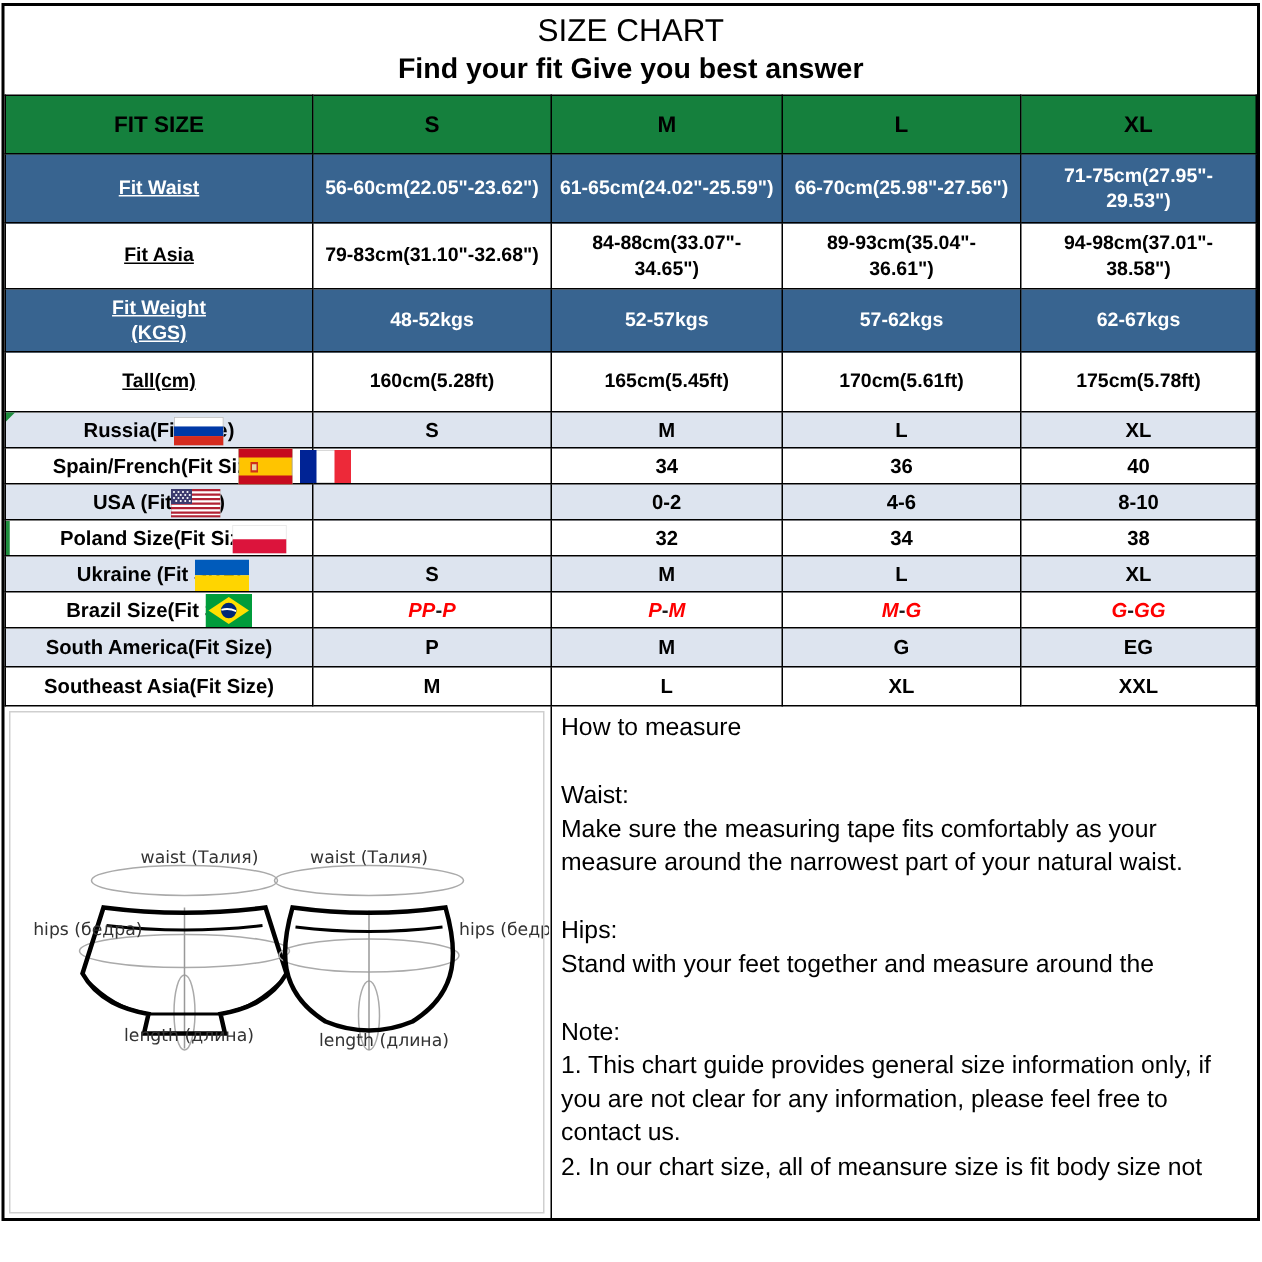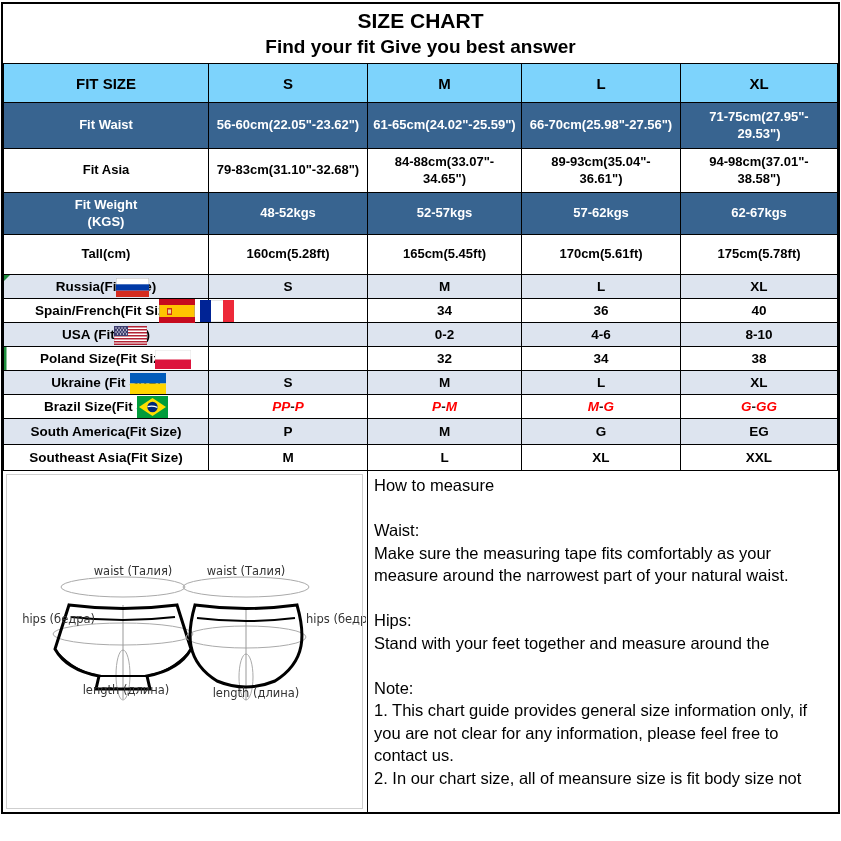--- a/index.html
+++ b/index.html
@@ -1,34 +1,34 @@
 <!DOCTYPE html>
 <html><head>
 <meta charset="utf-8">
 <style>
   html,body{margin:0;padding:0;background:#fff;}
   body{width:841px;height:841px;position:relative;font-family:"Liberation Sans",sans-serif;color:#000;}
   .sheet{position:absolute;top:2px;left:1px;width:835px;border:2px solid #000;background:#fff;}
 
   
   .title-block{height:55px;text-align:center;padding-top:4px;}
-  .title{font-size:21px;font-weight:bold;line-height:26px;}
+  .title{font-size:21px;font-weight:normal;line-height:26px;}
   .subtitle{font-size:19px;font-weight:bold;line-height:26px;}
 
   
   table.chart{width:100%;border-collapse:collapse;table-layout:fixed;}
   table.chart td,table.chart th{border:1.5px solid #000;font-weight:bold;text-align:center;
     font-size:13px;padding:0;overflow:visible;}
-  tr.hdr th{height:38px;font-size:15px;background:#7dd3fc;}
+  tr.hdr th{height:38px;font-size:15px;background:#15803d;}
   tr.r-big td{line-height:1.3;}
   tr.blue td{background:#386490;color:#fff;}
   tr.lt td{background:#dde4ef;}
   td.v{white-space:pre-line;}
   td.lbl{text-align:left;padding-left:8px;font-size:13.5px;position:relative;}
-  td.clbl{text-align:center;font-size:13.5px;white-space:pre-line;line-height:1.4;}
+  td.clbl{text-align:center;font-size:13.5px;white-space:pre-line;line-height:1.4;text-decoration:underline;}
   tr.r-waist{height:46px;} tr.r-hips{height:44px;} tr.r-weight{height:42px;} tr.r-tall{height:40px;}
   tr.cty{height:24px;} tr.cty td{font-size:13.5px;}
   tr.cty-tall{height:26px;padding-left:36px;}
   .red{color:#fe0000;font-style:italic;} .dk{color:#1a1a1a;}
   .flag{position:absolute;display:block;}
   .err-tri{position:absolute;left:0;top:0;width:0;height:0;
     border-top:6px solid #1e8e3e;border-right:6px solid transparent;}
   .green-left{box-shadow:inset 2.5px 0 0 #1e8e3e;}
 
   

